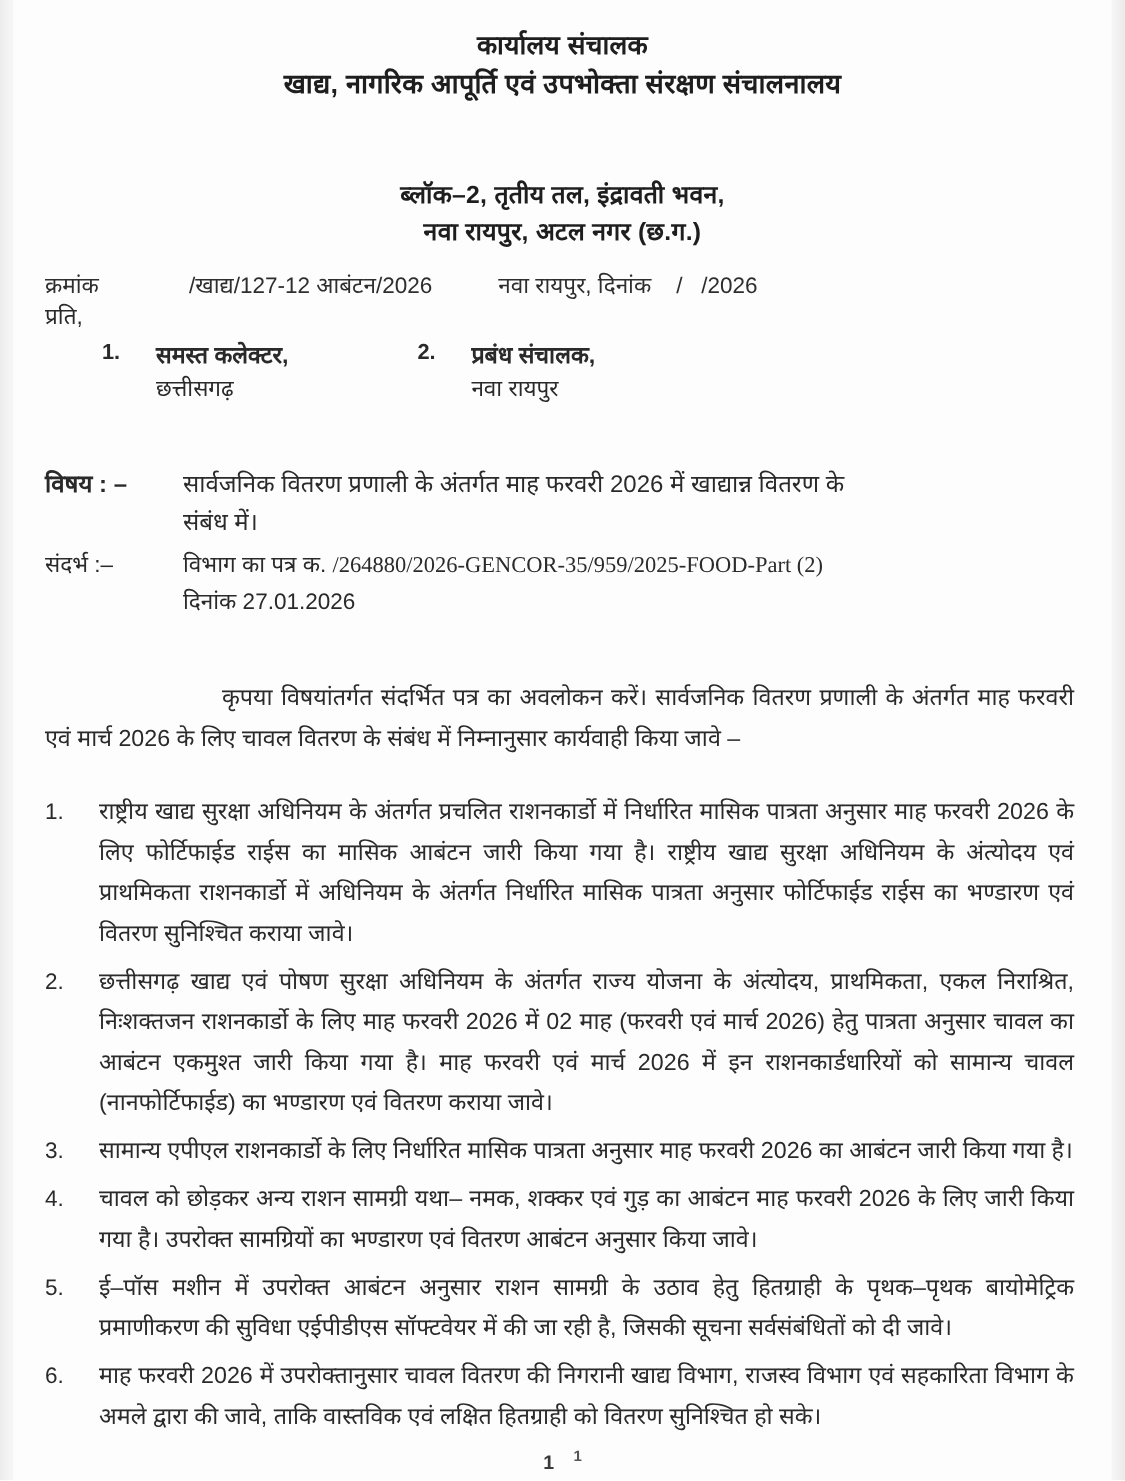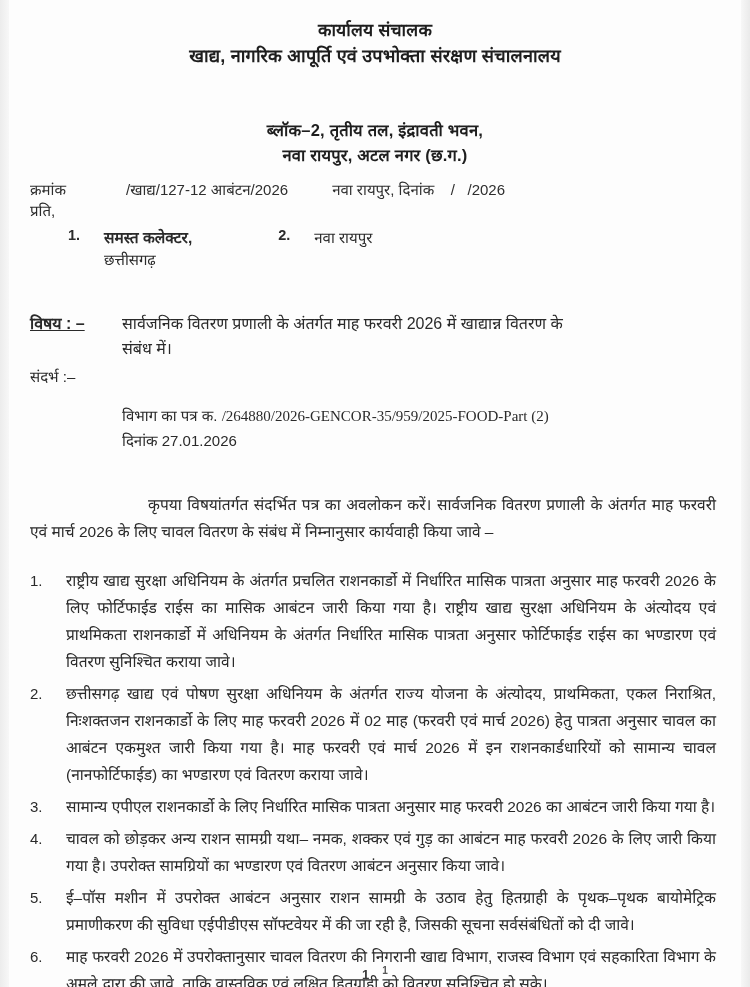--- a/index.html
+++ b/index.html
@@ -111,21 +111,20 @@
   .subject-row {
     display: flex;
     align-items: flex-start;
   }
   .subject-label {
     font-weight: bold;
     font-size: 16px;
     width: 92px;
     flex: none;
     line-height: 25px;
-    text-decoration: underline;
   }
   .subject-text {
     font-weight: normal;
     font-size: 16px;
     line-height: 25px;
     max-width: 466px;
   }
   .reference-row {
     display: flex;
     align-items: flex-start;
@@ -133,21 +132,20 @@
   }
   .reference-label {
     font-size: 15px;
     width: 92px;
     flex: none;
     line-height: 24px;
   }
   .reference-text {
     font-size: 15px;
     line-height: 24px;
-    margin-top: 39px;
   }
   .ref-serif {
     font-family: "Liberation Serif", serif;
     font-size: 15px;
   }
   .reference-date { margin-top: 1px; }
 
   
   .intro {
     margin-top: 38px;
@@ -231,20 +229,21 @@
       <div class="rcpt">
         <span class="rcpt-num">1.</span>
         <span>
           <div class="rcpt-title">समस्त कलेक्टर,</div>
           <div class="rcpt-sub">छत्तीसगढ़</div>
         </span>
       </div>
       <div class="rcpt rcpt-block-2">
         <span class="rcpt-num">2.</span>
         <span>
+          <div class="rcpt-title">प्रबंध संचालक,</div>
           <div class="rcpt-sub">नवा रायपुर</div>
         </span>
       </div>
     </div>
 
     <div class="subject-wrap">
       <div class="subject-row">
         <span class="subject-label">विषय : –</span>
         <span class="subject-text">सार्वजनिक वितरण प्रणाली के अंतर्गत माह फरवरी 2026 में खाद्यान्न वितरण के संबंध में।</span>
       </div>

